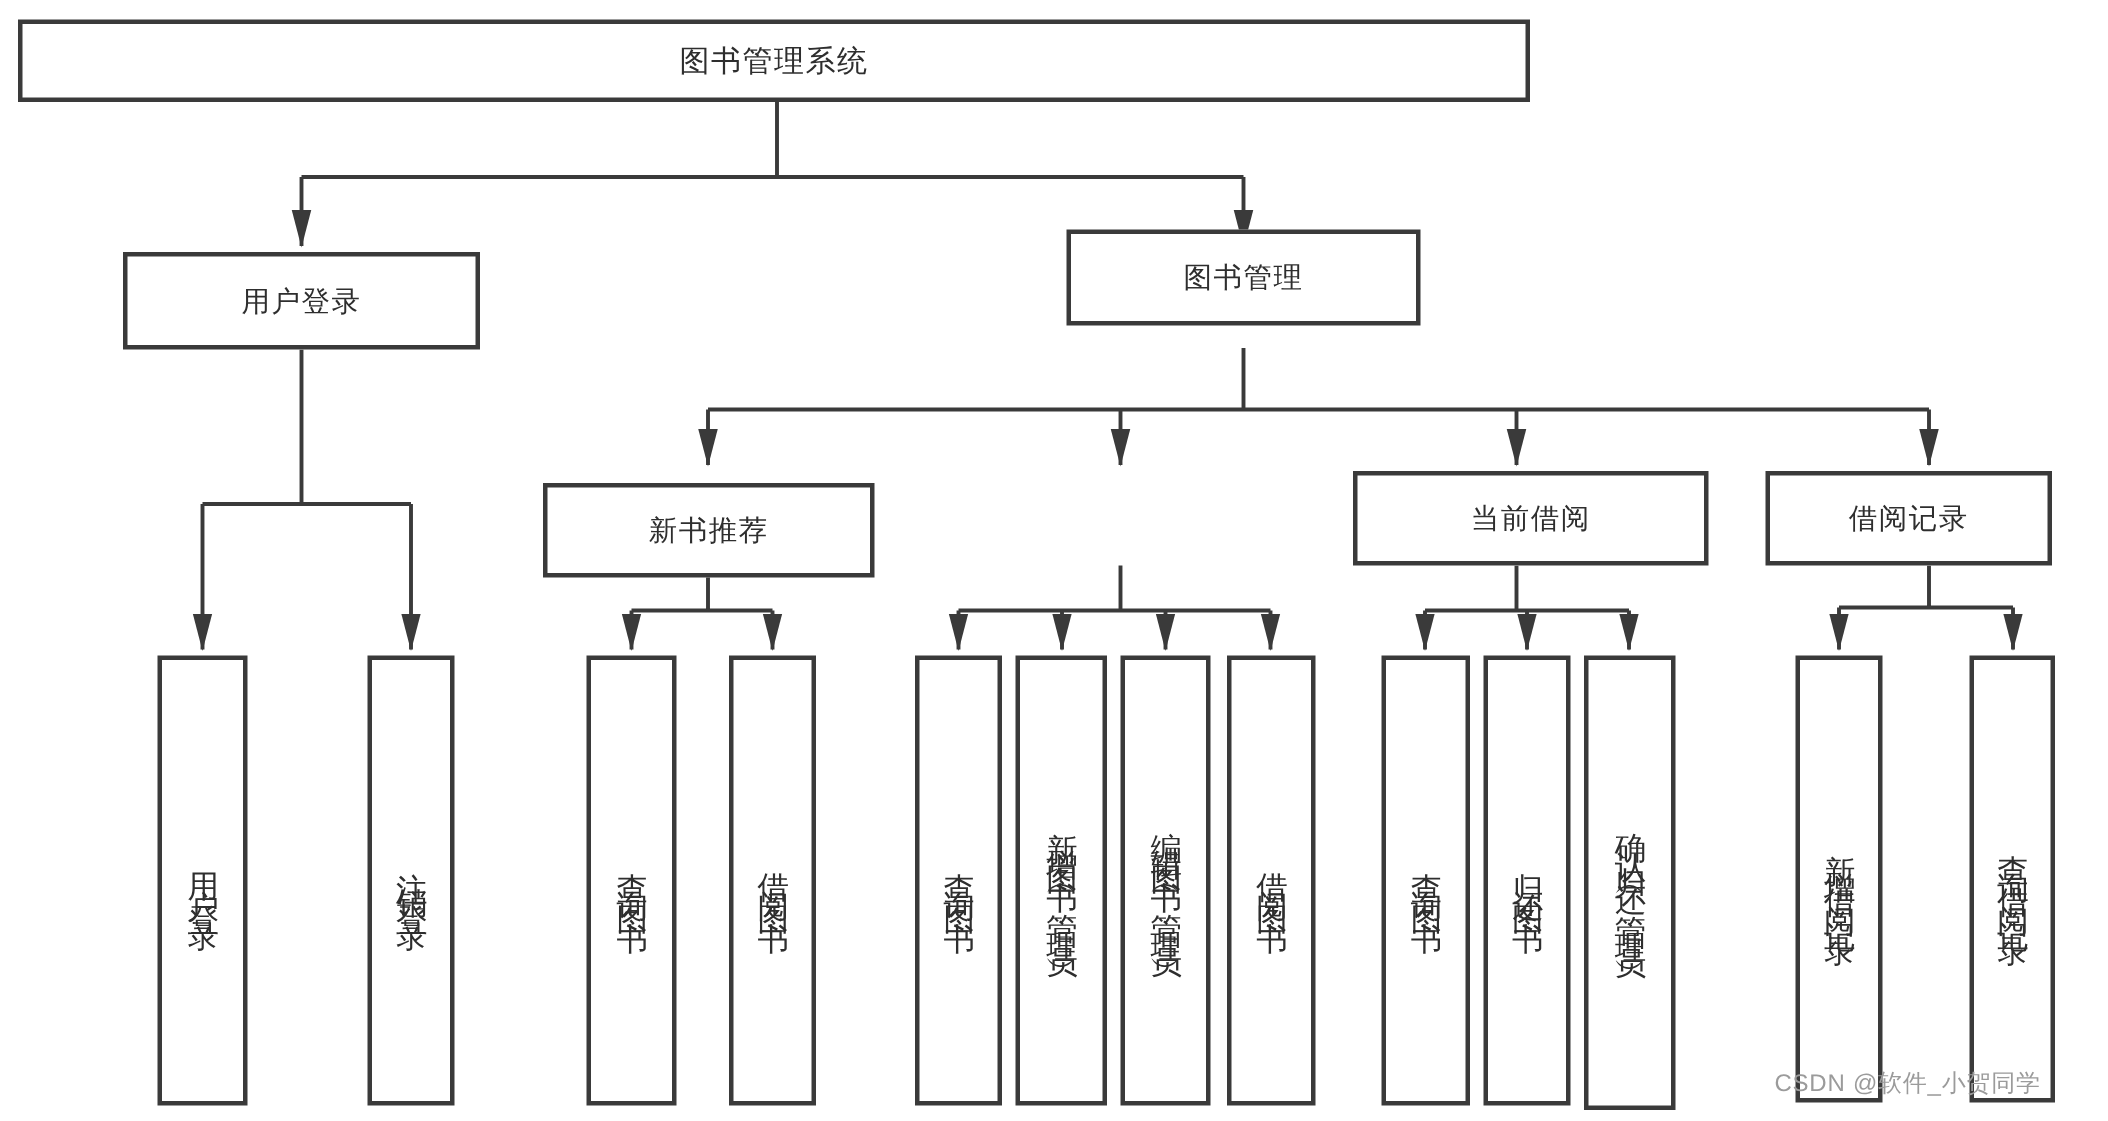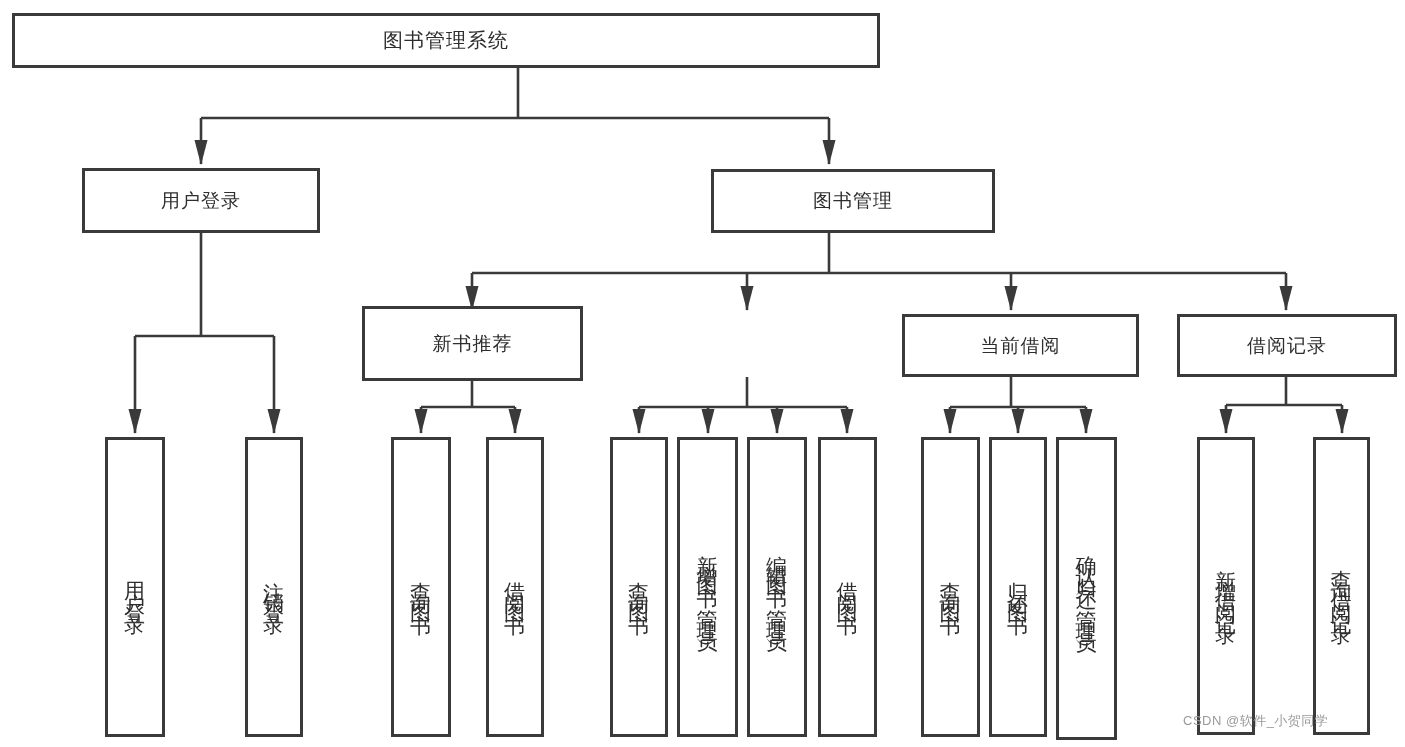--- a/index.html
+++ b/index.html
@@ -36,21 +36,21 @@
     writing-mode:vertical-rl;
     text-orientation:mixed;
     font-size:21px;
     line-height:1;
     letter-spacing:11px;
     color:var(--text);
   }
   .watermark{
     position:absolute;
     left:1183px;top:712px;
-    font-size:13px;
+    font-size:16px;
     color:var(--wm);
     white-space:nowrap;
     z-index:3;
     letter-spacing:0.5px;
   }
 </style>
 </head>
 <body>
 
 <div class="stage">
@@ -91,38 +91,38 @@
       <line x1="950" y1="407" x2="950" y2="433" marker-end="url(#arrow)"></line>
       <line x1="1018" y1="407" x2="1018" y2="433" marker-end="url(#arrow)"></line>
       <line x1="1086" y1="407" x2="1086" y2="433" marker-end="url(#arrow)"></line>
 
       <path d="M1286,377 V405 M1226,405 H1342"></path>
       <line x1="1226" y1="405" x2="1226" y2="433" marker-end="url(#arrow)"></line>
       <line x1="1342" y1="405" x2="1342" y2="433" marker-end="url(#arrow)"></line>
     </g>
   </svg>
 
-  <div class="box l1" style="left:12px;top:13px;width:868px;height:55px">
+  <div class="box l1" style="left:12px;top:13px;width:1008px;height:55px">
     <span class="hlabel">图书管理系统</span>
   </div>
 
   <div class="box" style="left:82px;top:168px;width:238px;height:65px">
     <span class="hlabel">用户登录</span>
   </div>
-  <div class="box" style="left:711px;top:169px;width:284px;height:64px">
+  <div class="box" style="left:711px;top:153px;width:236px;height:64px">
     <span class="hlabel">图书管理</span>
   </div>
 
-  <div class="box" style="left:362px;top:306px;width:221px;height:75px">
+  <div class="box" style="left:362px;top:322px;width:221px;height:63px">
     <span class="hlabel">新书推荐</span>
   </div>
   <div class="box" style="left:902px;top:314px;width:237px;height:63px">
     <span class="hlabel">当前借阅</span>
   </div>
-  <div class="box" style="left:1177px;top:314px;width:220px;height:63px">
+  <div class="box" style="left:1177px;top:314px;width:191px;height:63px">
     <span class="hlabel">借阅记录</span>
   </div>
 
   <div class="box leaf" style="left:105px;top:437px;width:60px;height:300px">
     <span class="vtext">用户登录</span>
   </div>
   <div class="box leaf" style="left:245px;top:437px;width:58px;height:300px">
     <span class="vtext">注销登录</span>
   </div>
 

